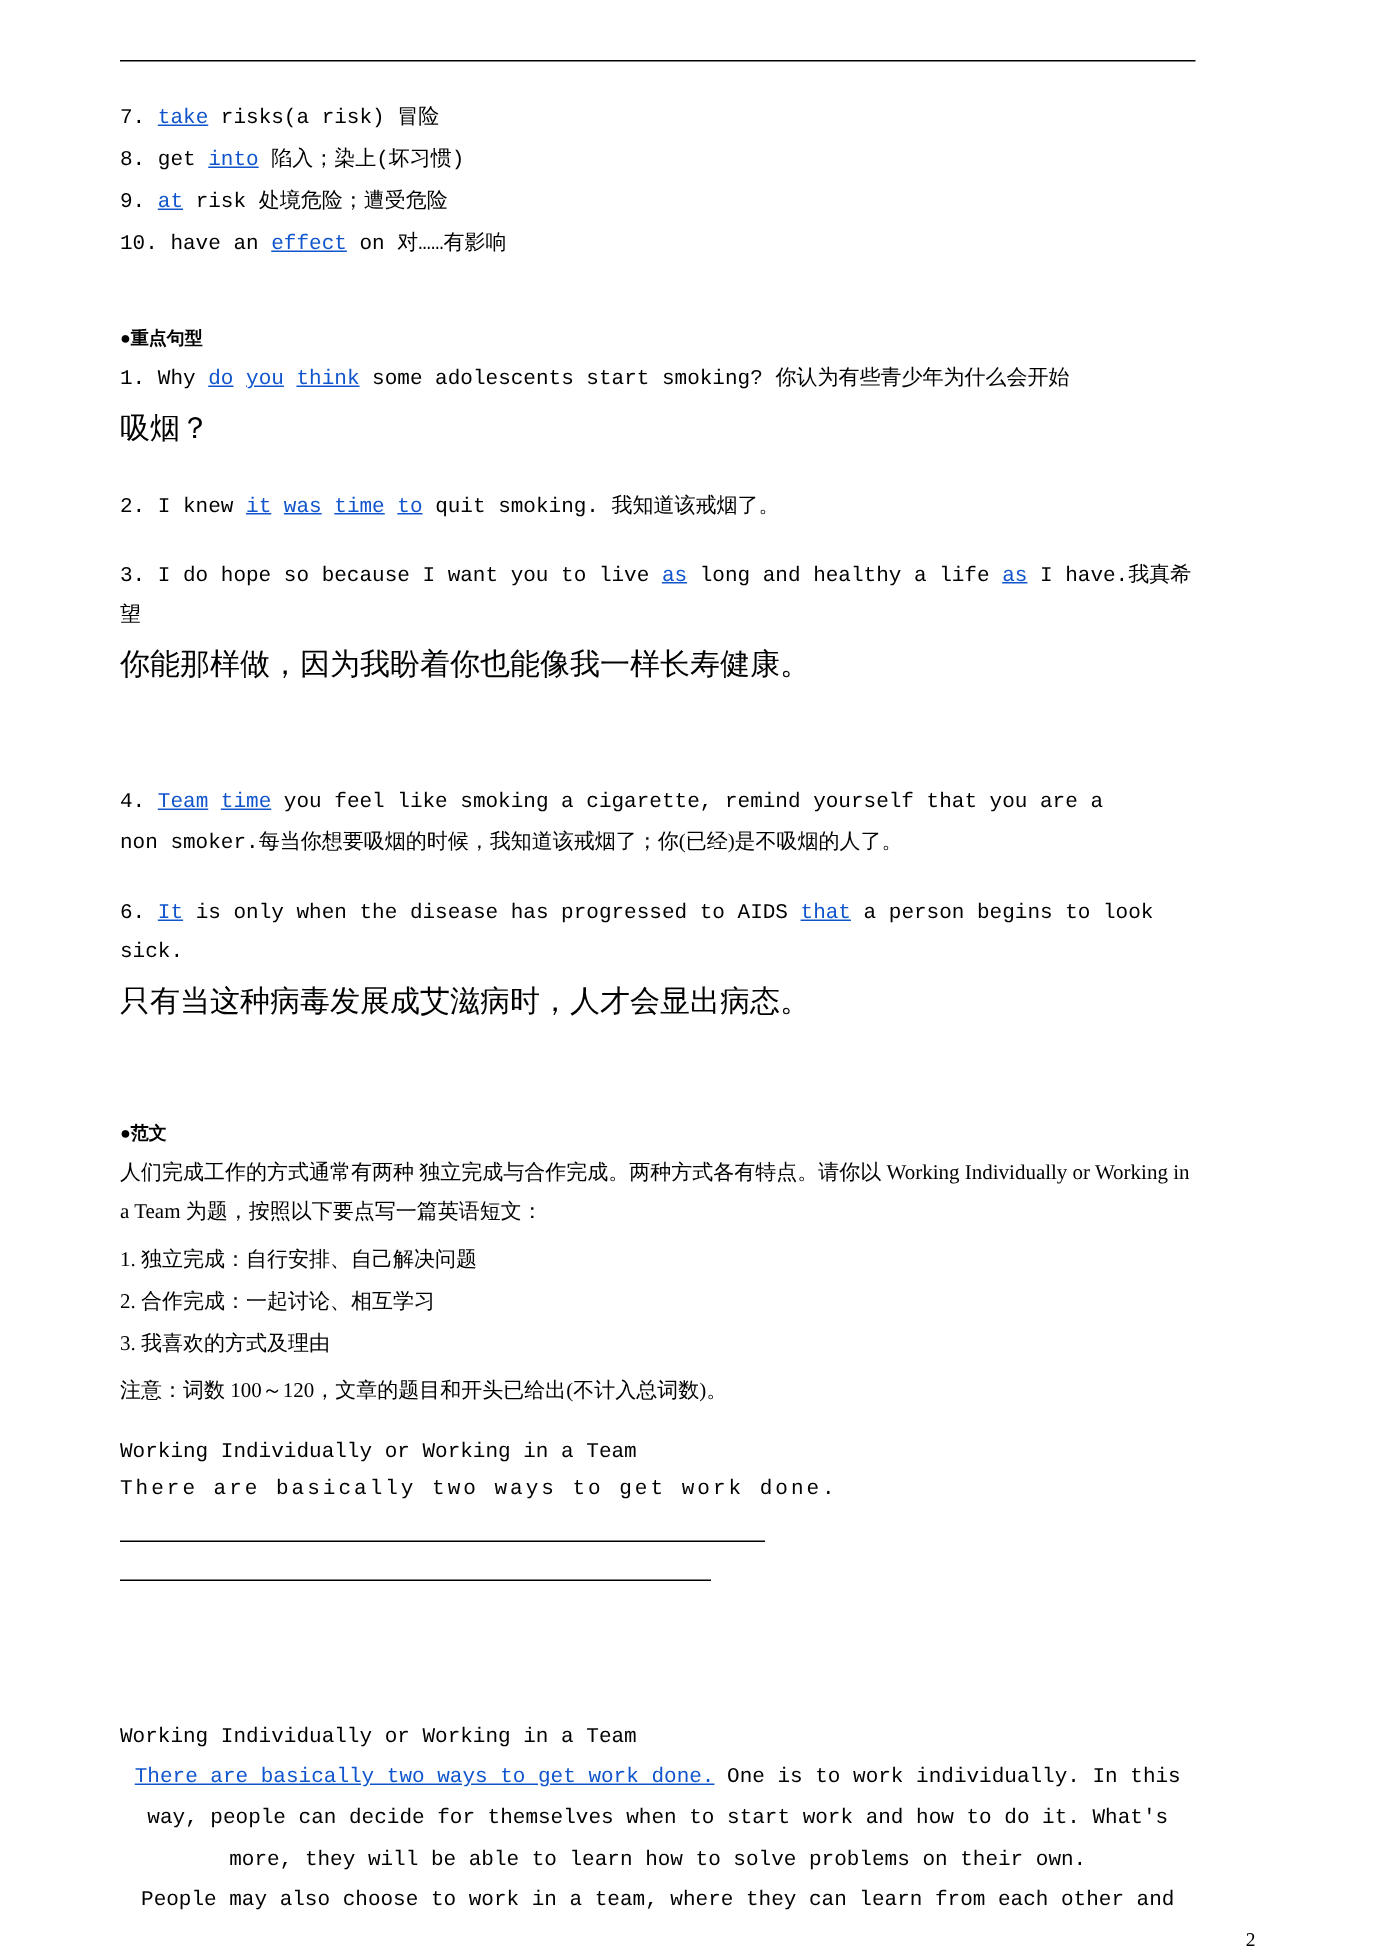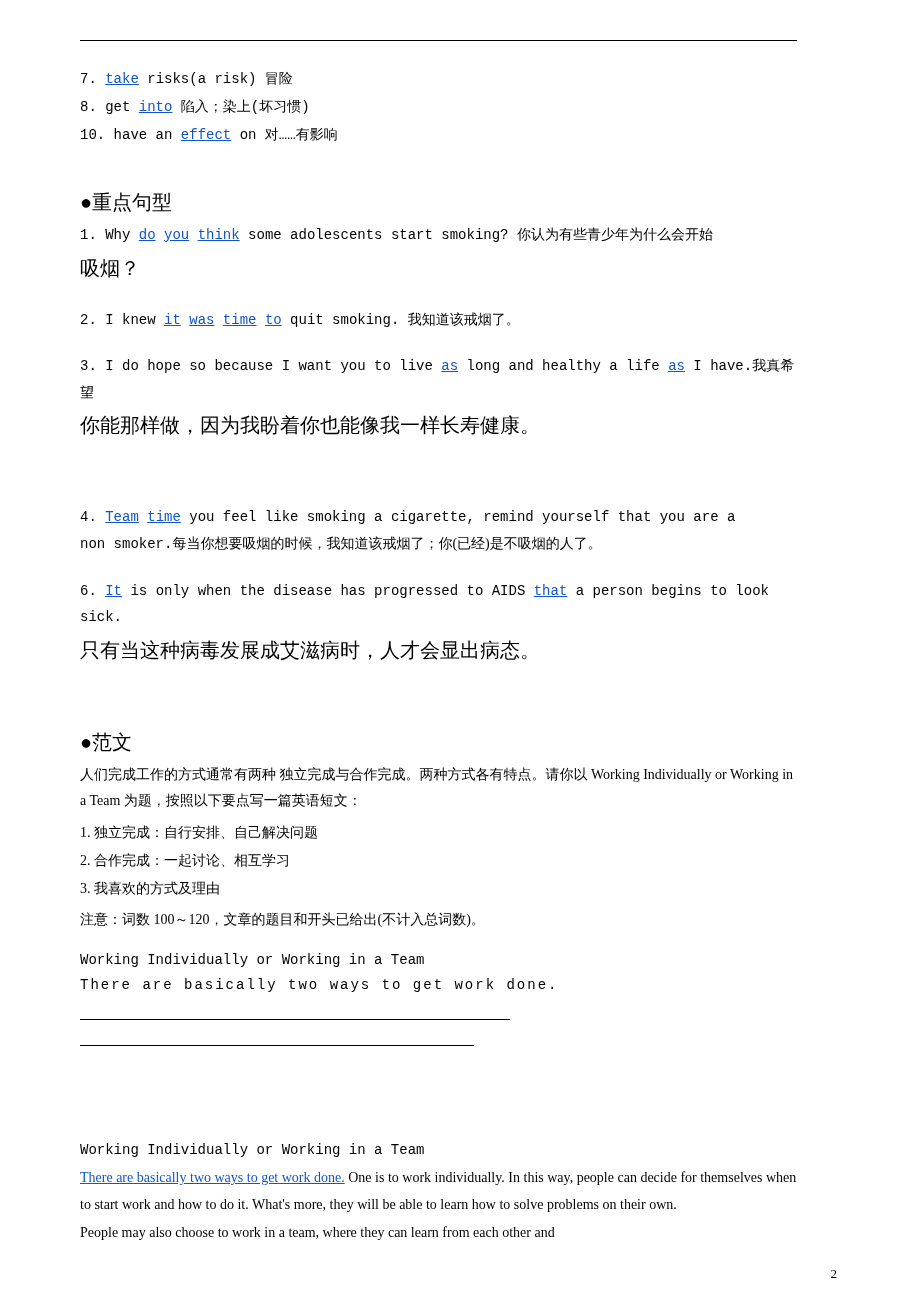--- a/index.html
+++ b/index.html
@@ -47,22 +47,22 @@
       line-height: 2;
     }
 
     .underline-link {
       color: #1155cc;
       text-decoration: underline;
       cursor: pointer;
     }
 
     .section-title {
-      font-size: 20px;
-      font-weight: normal;
+      font-size: 12px;
+      font-weight: bold;
       margin-bottom: 6px;
     }
 
     .sentence-block {
       margin-bottom: 20px;
     }
 
     .sentence-line {
       font-family: "Courier New", "SimSun", monospace;
       font-size: 14px;
@@ -136,23 +136,24 @@
       margin-top: 20px;
     }
 
     .sample-title {
       font-family: "Courier New", monospace;
       font-size: 14px;
       margin-bottom: 6px;
     }
 
     .sample-body {
-      font-family: Liberation Serif, serif;
+      font-family: Liberation Mono, monospace;
       font-size: 14px;
       line-height: 1.95;
+      text-align: center;
     }
 
     .sample-underline {
       color: #1155cc;
       text-decoration: underline;
     }
 
     .page-number {
       position: absolute;
       bottom: 20px;
@@ -172,20 +173,23 @@
 
   <hr class="top-divider">
 
   <div class="section">
     <ul class="vocab-list">
       <li>
         <span>7. </span><span class="underline-link">take</span><span> risks(a risk)  冒险</span>
       </li>
       <li>
         <span>8. get </span><span class="underline-link">into</span><span>  陷入；染上(坏习惯)</span>
+      </li>
+      <li>
+        <span>9. </span><span class="underline-link">at</span><span> risk  处境危险；遭受危险</span>
       </li>
       <li>
         <span>10. have an </span><span class="underline-link">effect</span><span> on  对……有影响</span>
       </li>
     </ul>
   </div>
 
   <div class="spacing-block"></div>
 
   <div class="section">

